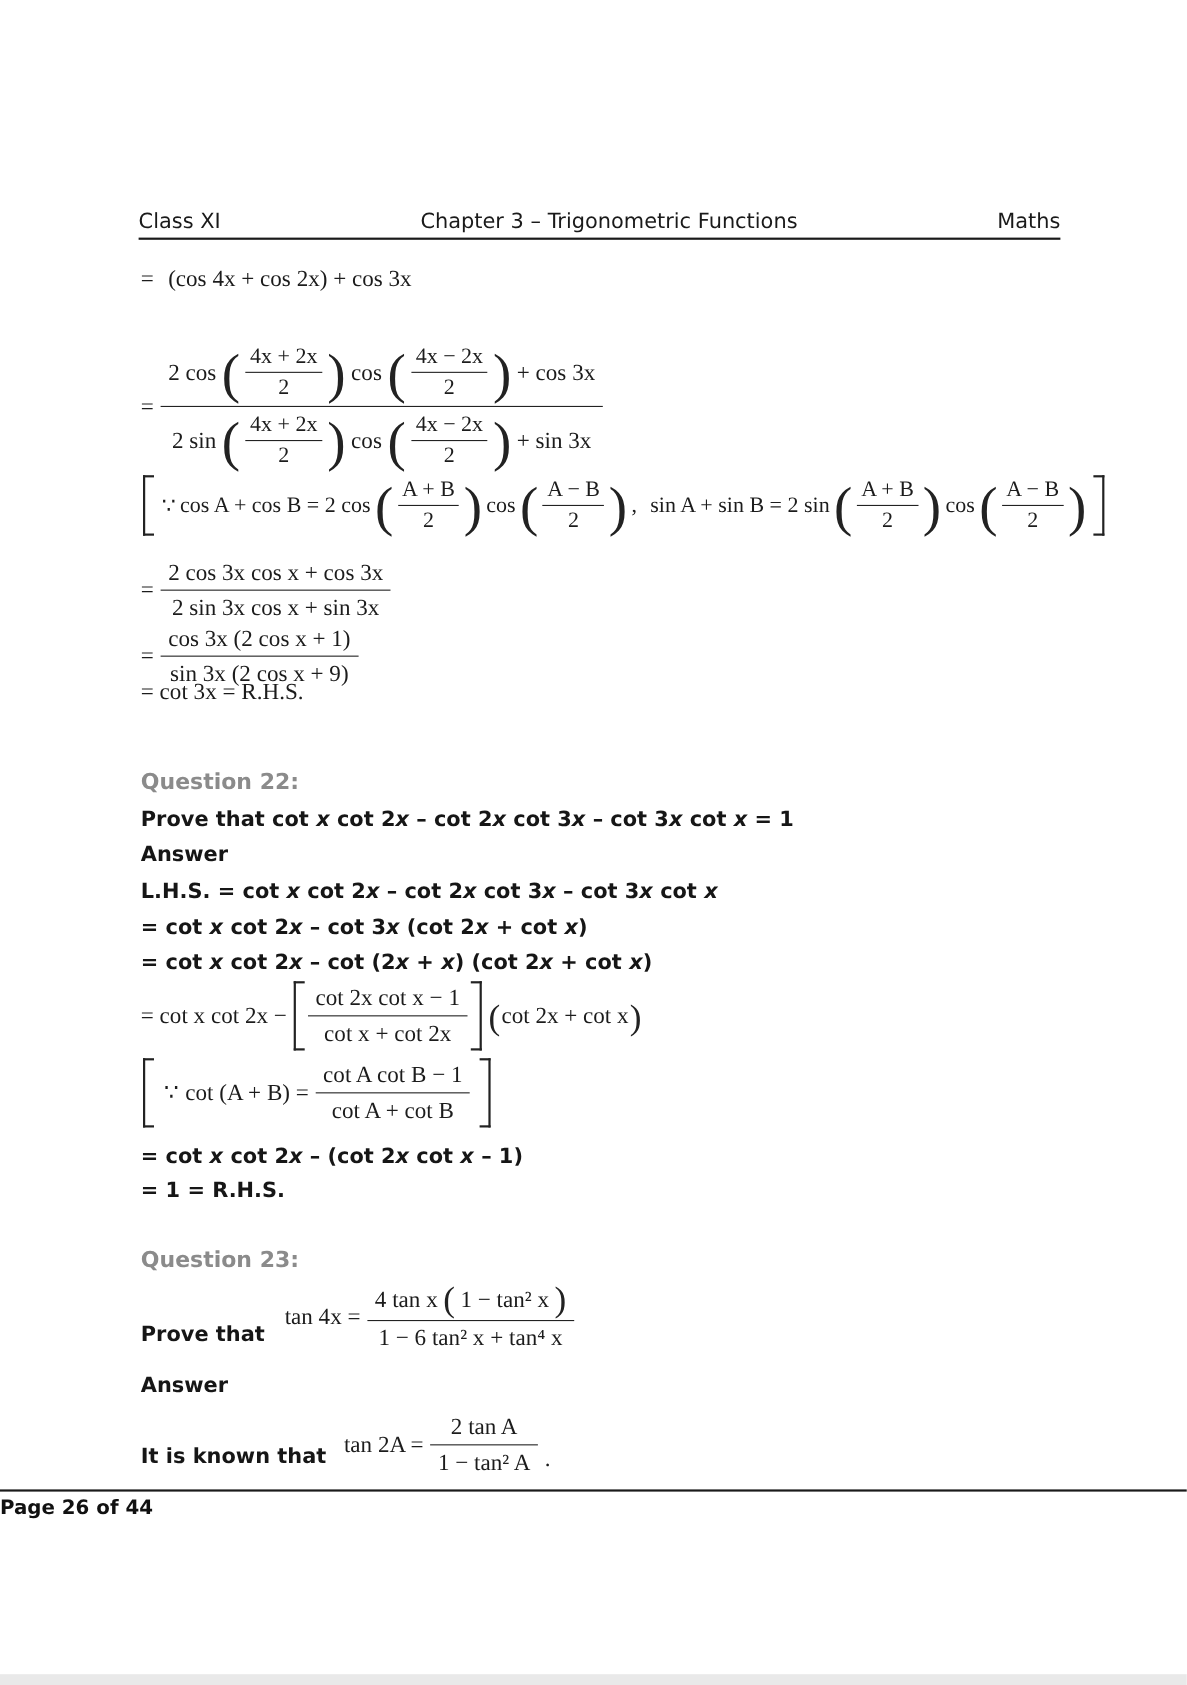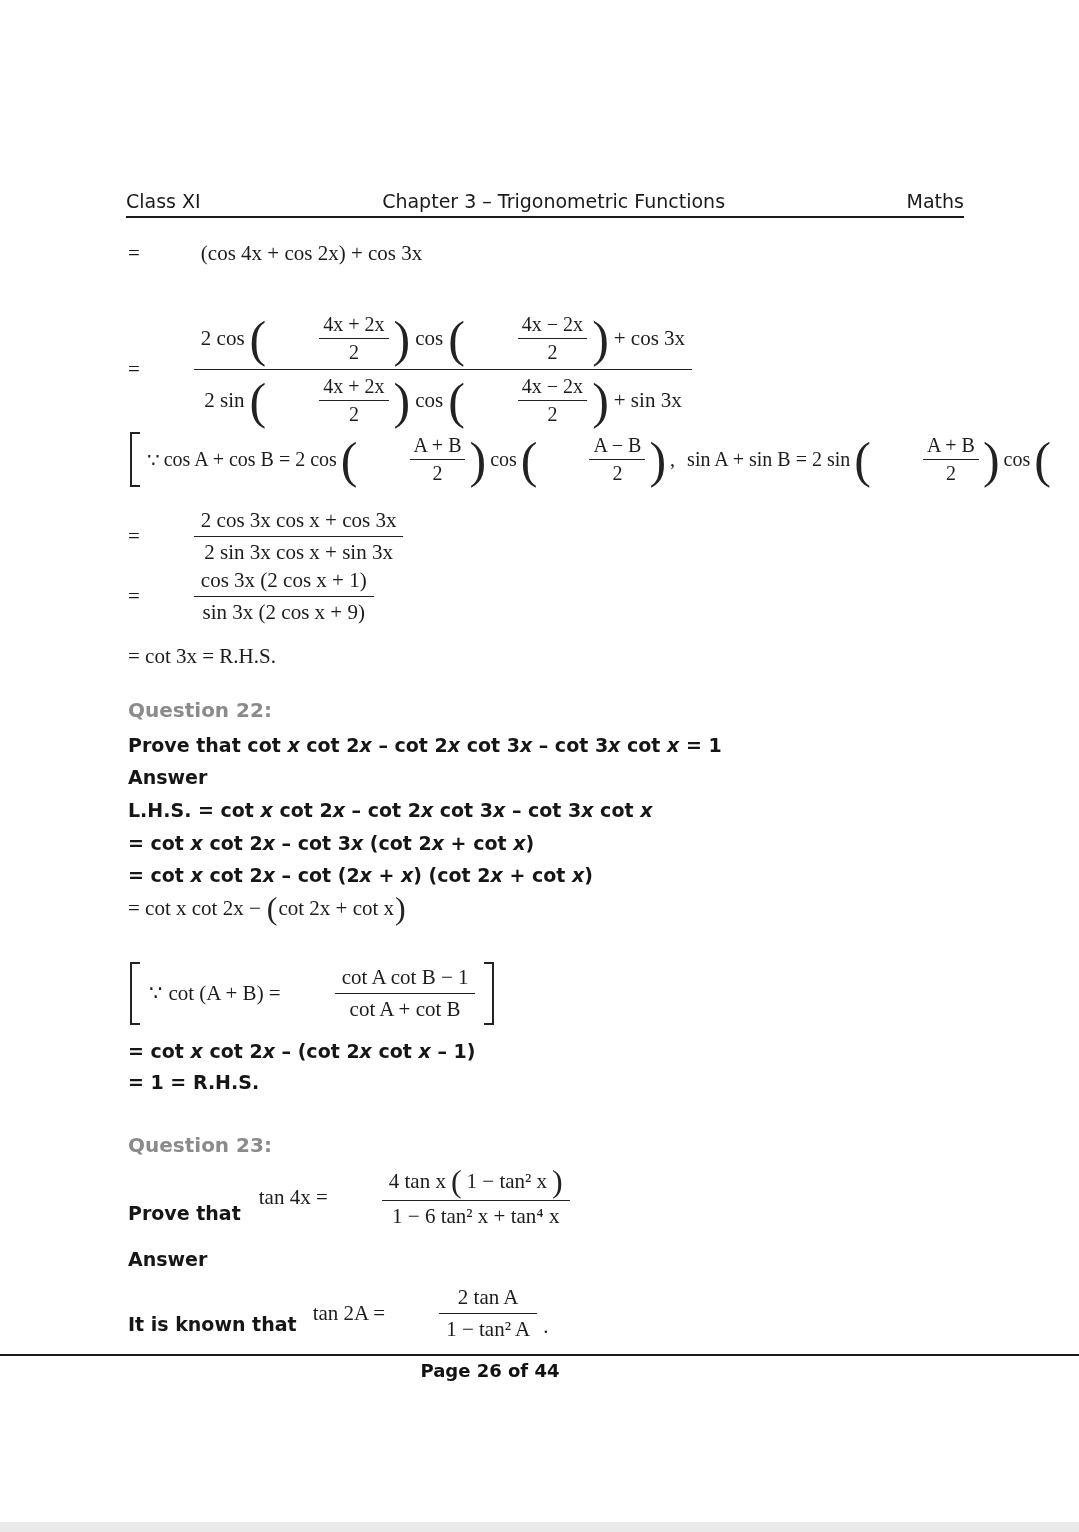--- a/index.html
+++ b/index.html
@@ -13,34 +13,34 @@
           padding-bottom:4px;font-size:19px;}
 
   
   .txt{font-family:"DejaVu Sans", sans-serif;font-size:19px;color:#161616;white-space:nowrap;font-weight:bold;}
   .qtitle{font-family:"DejaVu Sans", sans-serif;font-size:20px;font-weight:bold;color:#8b8b8b;white-space:nowrap;}
 
   
   .math{font-family:"Liberation Serif", serif;font-size:21px;color:#1c1c1c;}
   .eqrow{display:flex;align-items:center;gap:6px;white-space:nowrap;}
   .frac{display:inline-flex;flex-direction:column;align-items:stretch;text-align:center;}
-  .frac .num,.frac .den{display:flex;align-items:center;justify-content:center;gap:5px;padding:3px 7px;margin-left:48px;}
+  .frac .num,.frac .den{display:flex;align-items:center;justify-content:center;gap:5px;padding:3px 7px;}
   .frac .den{border-top:1.7px solid #222;}
   .frac.if{font-size:20px;}
   .frac.if .num,.frac.if .den{padding:2px 4px;}
   .bp{font-family:"Liberation Serif", serif;line-height:1;font-weight:400;color:#222;}
   .bp.xl{font-size:50px;}
   .bp.md{font-size:32px;}
   .brk{align-self:stretch;width:8px;flex:none;}
   .brk.l{border-left:2px solid #222;border-top:2px solid #222;border-bottom:2px solid #222;margin-right:3px;}
   .brk.r{border-right:2px solid #222;border-top:2px solid #222;border-bottom:2px solid #222;margin-left:3px;}
 
   
   .footer-rule{position:absolute;top:1354px;left:0;width:1079px;border-top:2px solid #1a1a1a;}
-  .footer-text{position:absolute;top:1360px;left:0;width:980px;text-align:center;
+  .footer-text{position:absolute;top:1360px;left:0;width:980px;text-align:left;
                font-size:18px;font-weight:bold;color:#111;}
   .bottom-strip{position:absolute;top:1522px;left:0;width:1079px;height:10px;background:#e9e9e9;}
 
   i{font-style:italic;}
 </style>
 </head>
 <body>
 
 <div class="page">
 
@@ -141,31 +141,39 @@
   </div>
 
   <div class="abs eqrow math" style="top:565px">
     <span>=</span>
     <span class="frac">
       <span class="num">cos 3x (2 cos x + 1)</span>
       <span class="den">sin 3x (2 cos x + 9)</span>
     </span>
   </div>
 
-  <div class="abs math" style="top:644px">= cot 3x = R.H.S.</div>
+  <div class="abs math" style="top:616px">= cot 3x = R.H.S.</div>
 
   <div class="abs qtitle" style="top:698px">Question 22:</div>
   <div class="abs txt" style="top:734px"><span>Prove that cot </span><i>x</i><span> cot 2</span><i>x</i><span> – cot 2</span><i>x</i><span> cot 3</span><i>x</i><span> – cot 3</span><i>x</i><span> cot </span><i>x</i><span> = 1</span></div>
   <div class="abs txt" style="top:766px">Answer</div>
   <div class="abs txt" style="top:799px"><span>L.H.S. = cot </span><i>x</i><span> cot 2</span><i>x</i><span> – cot 2</span><i>x</i><span> cot 3</span><i>x</i><span> – cot 3</span><i>x</i><span> cot </span><i>x</i><span></span></div>
   <div class="abs txt" style="top:832px"><span>= cot </span><i>x</i><span> cot 2</span><i>x</i><span> – cot 3</span><i>x</i><span> (cot 2</span><i>x</i><span> + cot </span><i>x</i><span>)</span></div>
   <div class="abs txt" style="top:864px"><span>= cot </span><i>x</i><span> cot 2</span><i>x</i><span> – cot (2</span><i>x</i><span> + </span><i>x</i><span>) (cot 2</span><i>x</i><span> + cot </span><i>x</i><span>)</span></div>
 
   <div class="abs eqrow math" style="top:892px">
     <span>= cot x cot 2x −</span>
+    <span class="eqrow" style="gap:0">
+      <span class="brk l"></span>
+      <span class="frac">
+        <span class="num">cot 2x cot x − 1</span>
+        <span class="den">cot x + cot 2x</span>
+      </span>
+      <span class="brk r"></span>
+    </span>
     <span class="eqrow" style="gap:1px">
       <span class="bp md">(</span>
       <span>cot 2x + cot x</span>
       <span class="bp md">)</span>
     </span>
   </div>
 
   <div class="abs eqrow math" style="top:962px;left:130px">
     <span class="brk l"></span>
     <span>∵</span>

